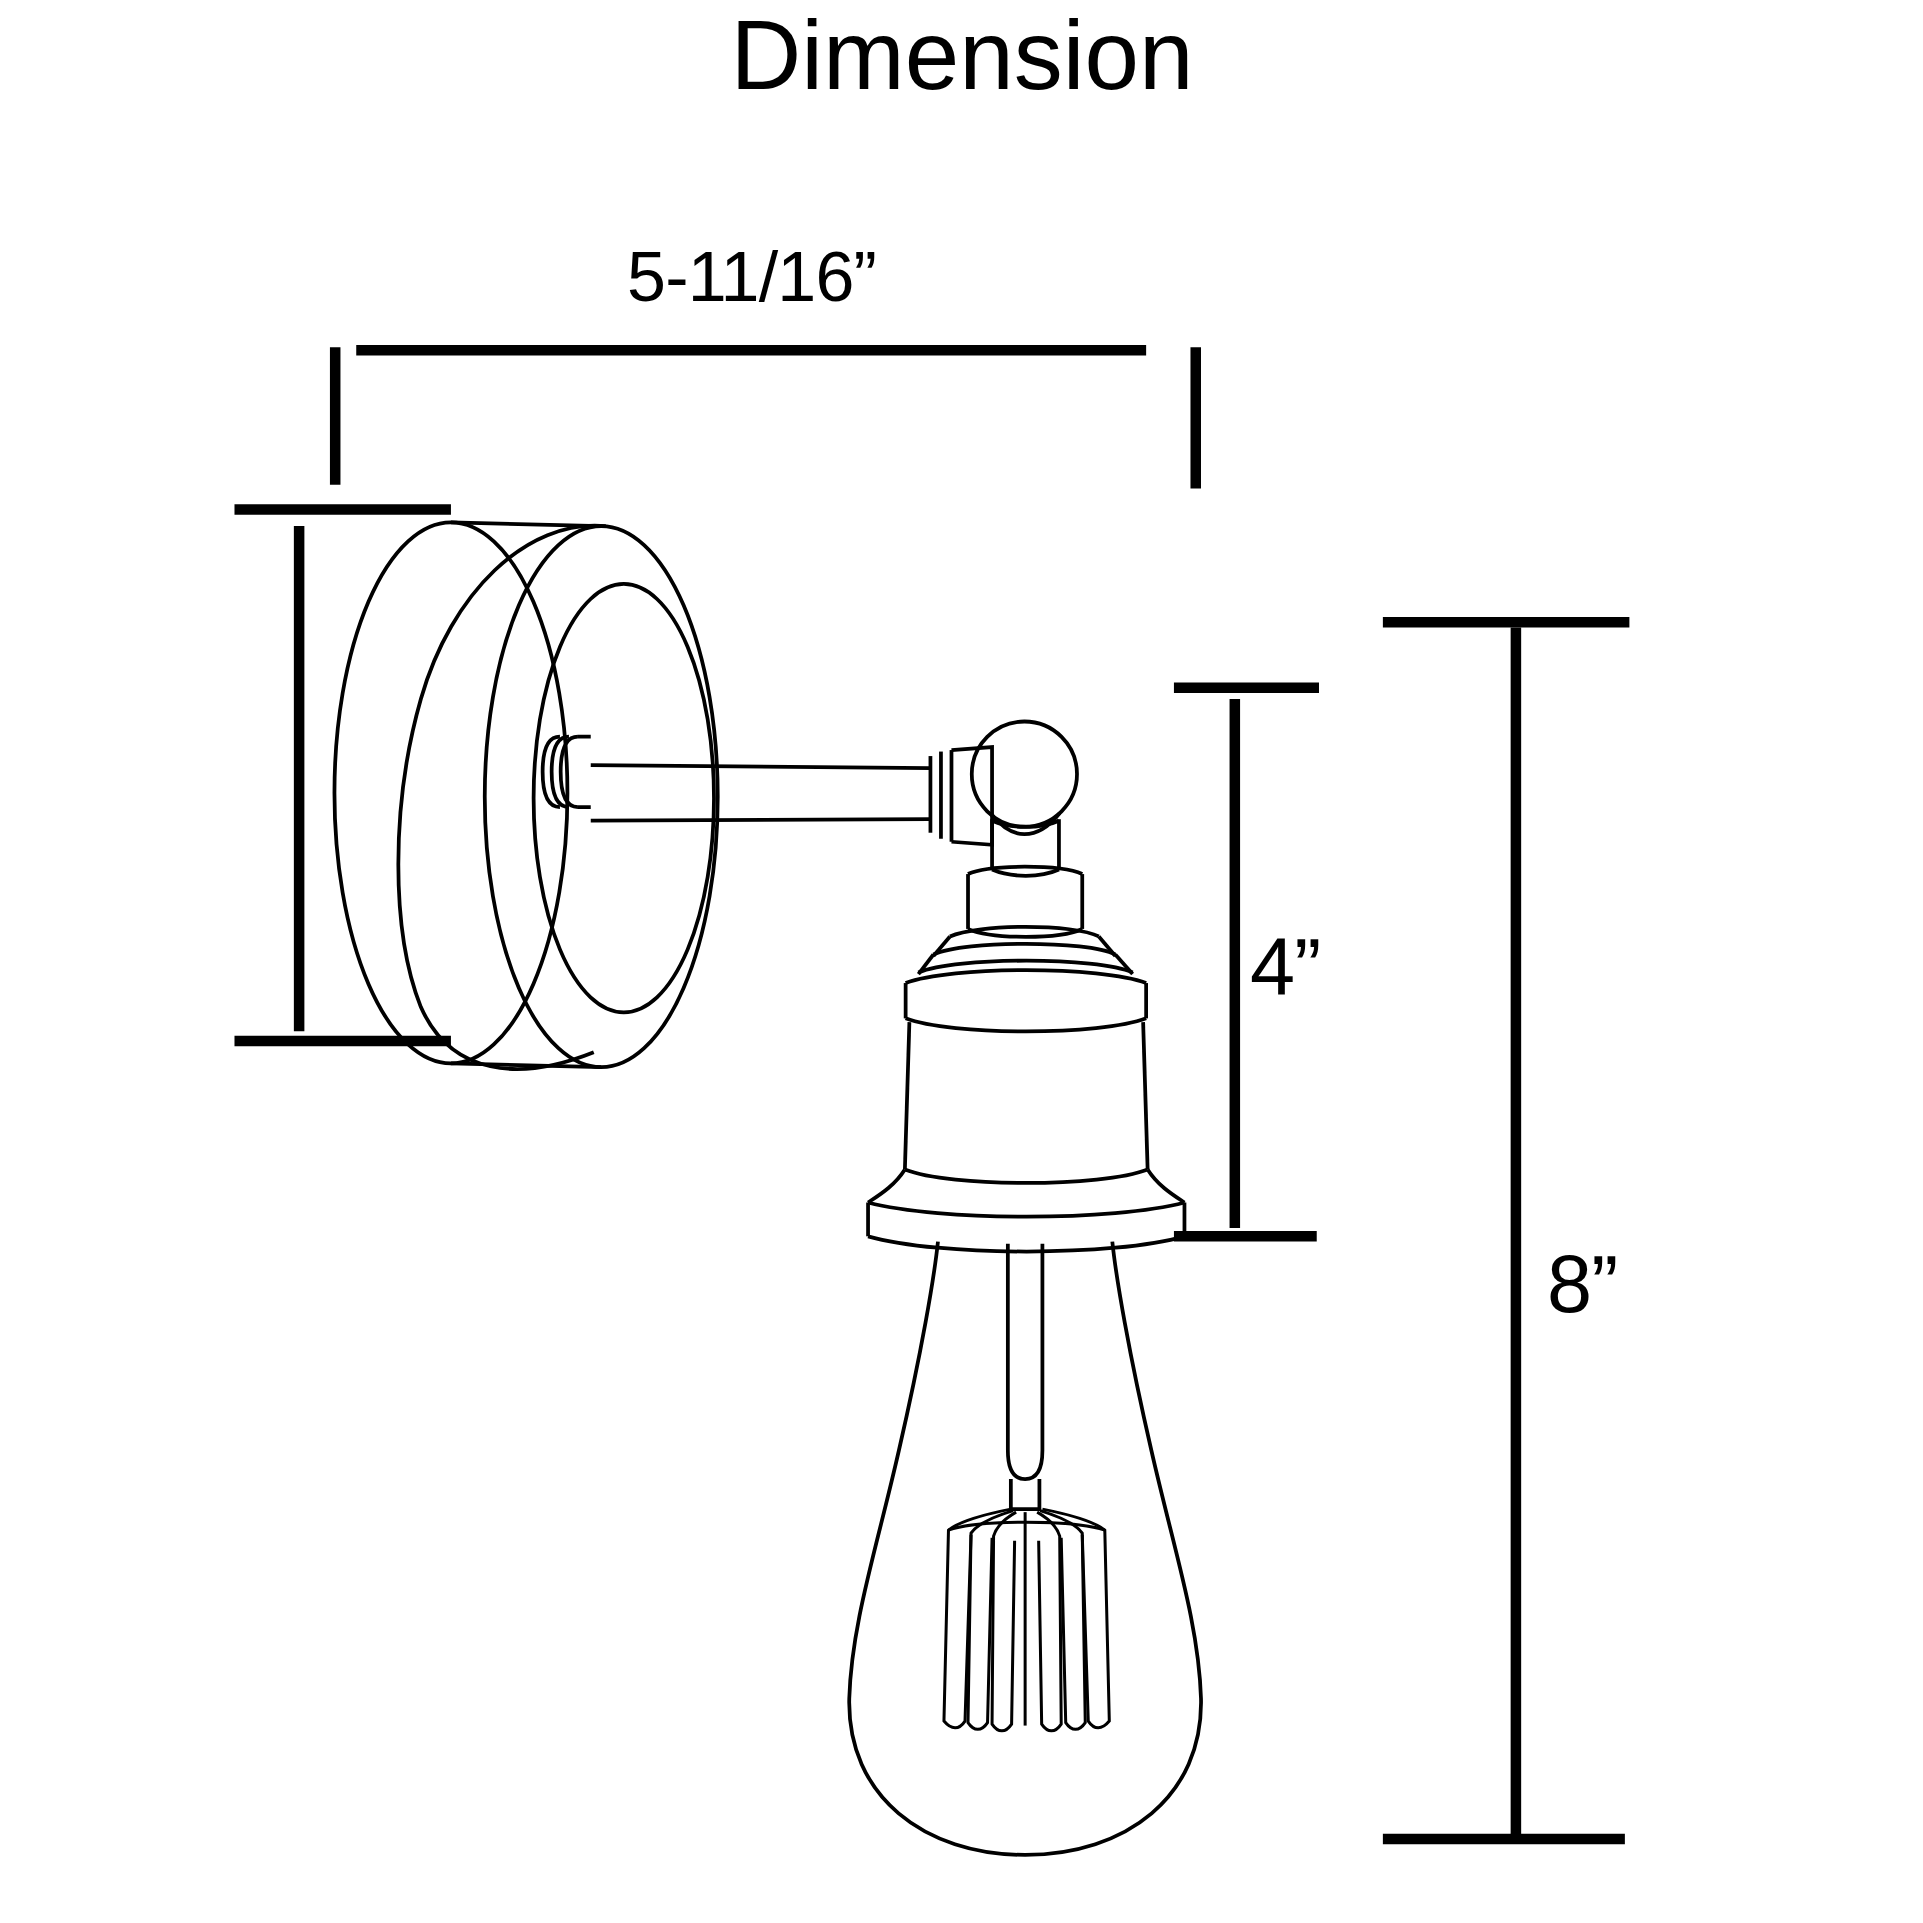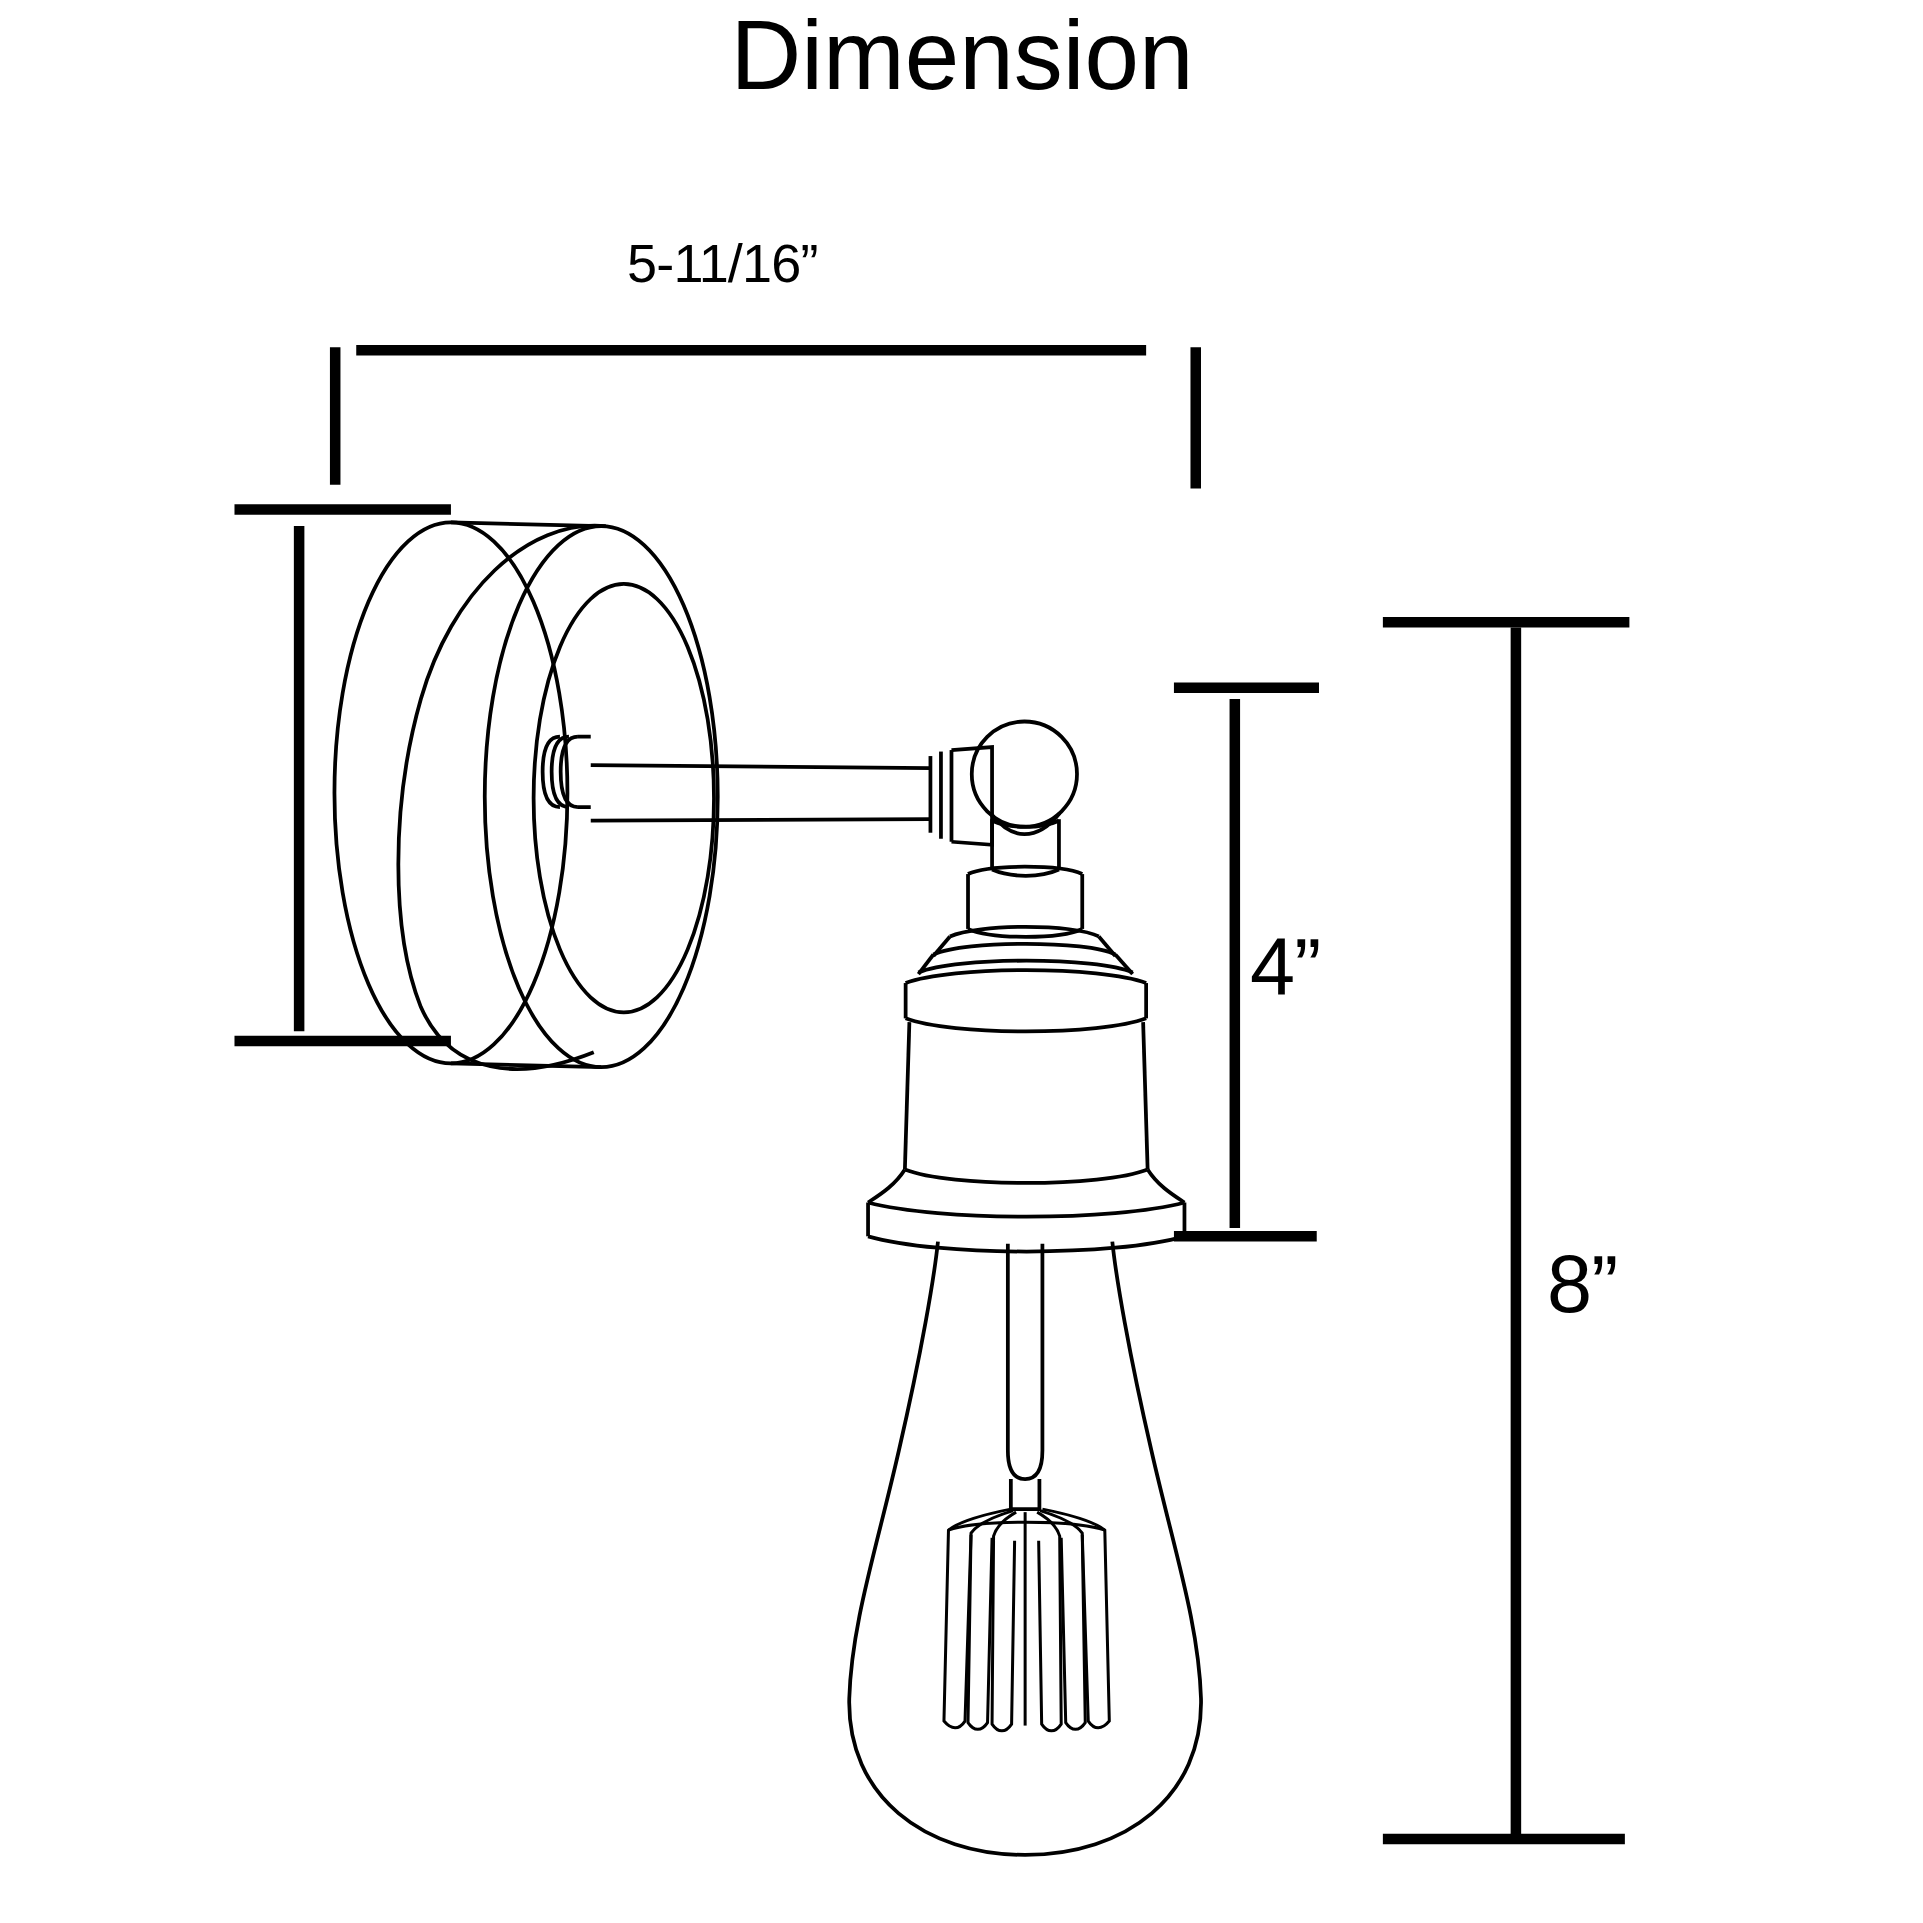--- a/index.html
+++ b/index.html
@@ -36,21 +36,21 @@
     letter-spacing: -0.8px;
   }
   #title {
     left: 0;
     top: 6px;
     width: 1924px;
     text-align: center;
     font-size: 98px;
     letter-spacing: 0px;
   }
-  #lbl-width  { left: 627px;  top: 236px;  font-size: 54px; }
+  #lbl-width  { left: 627px;  top: 242px;  font-size: 70px; }
   #lbl-height { left: 22.5px;   top: 767px; font-size: 81px; }
   #lbl-proj   { left: 1250px; top: 927px; font-size: 81px; }
   #lbl-total  { left: 1547px; top: 1244px; font-size: 81px; }
 </style>
 </head>
 <body>
 
 <div id="stage">
 
   <svg viewBox="0 0 2560 2560" xmlns="http://www.w3.org/2000/svg">

